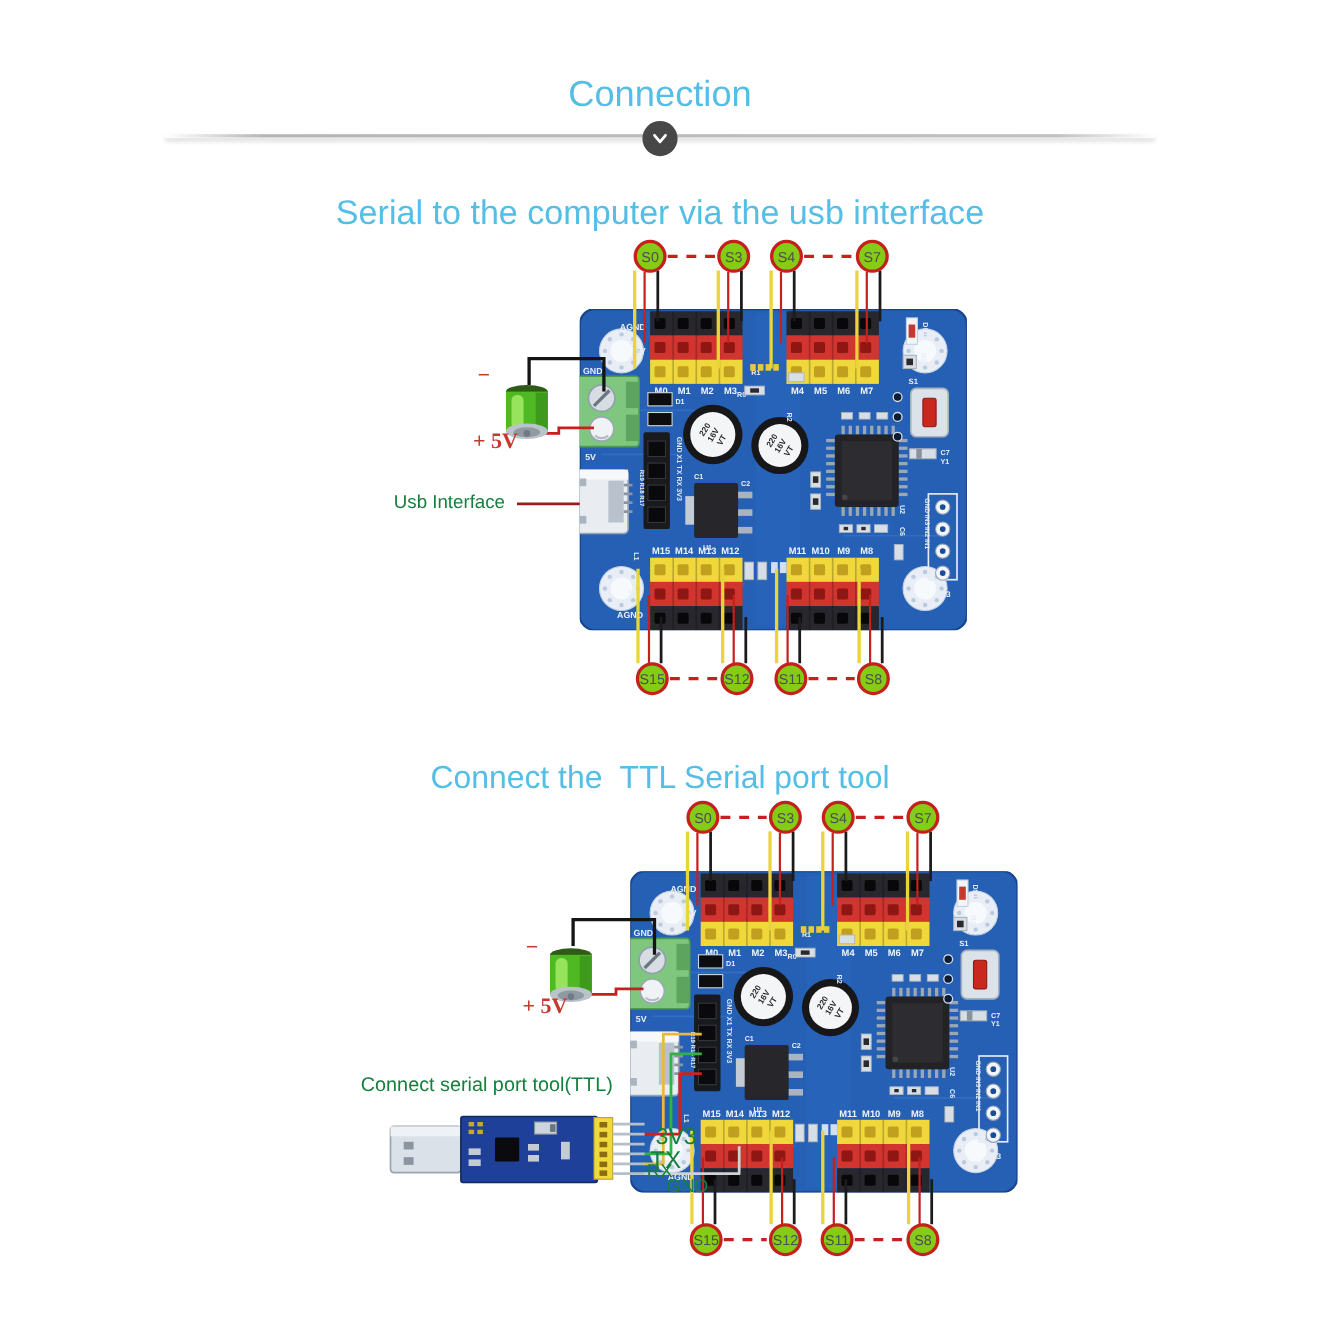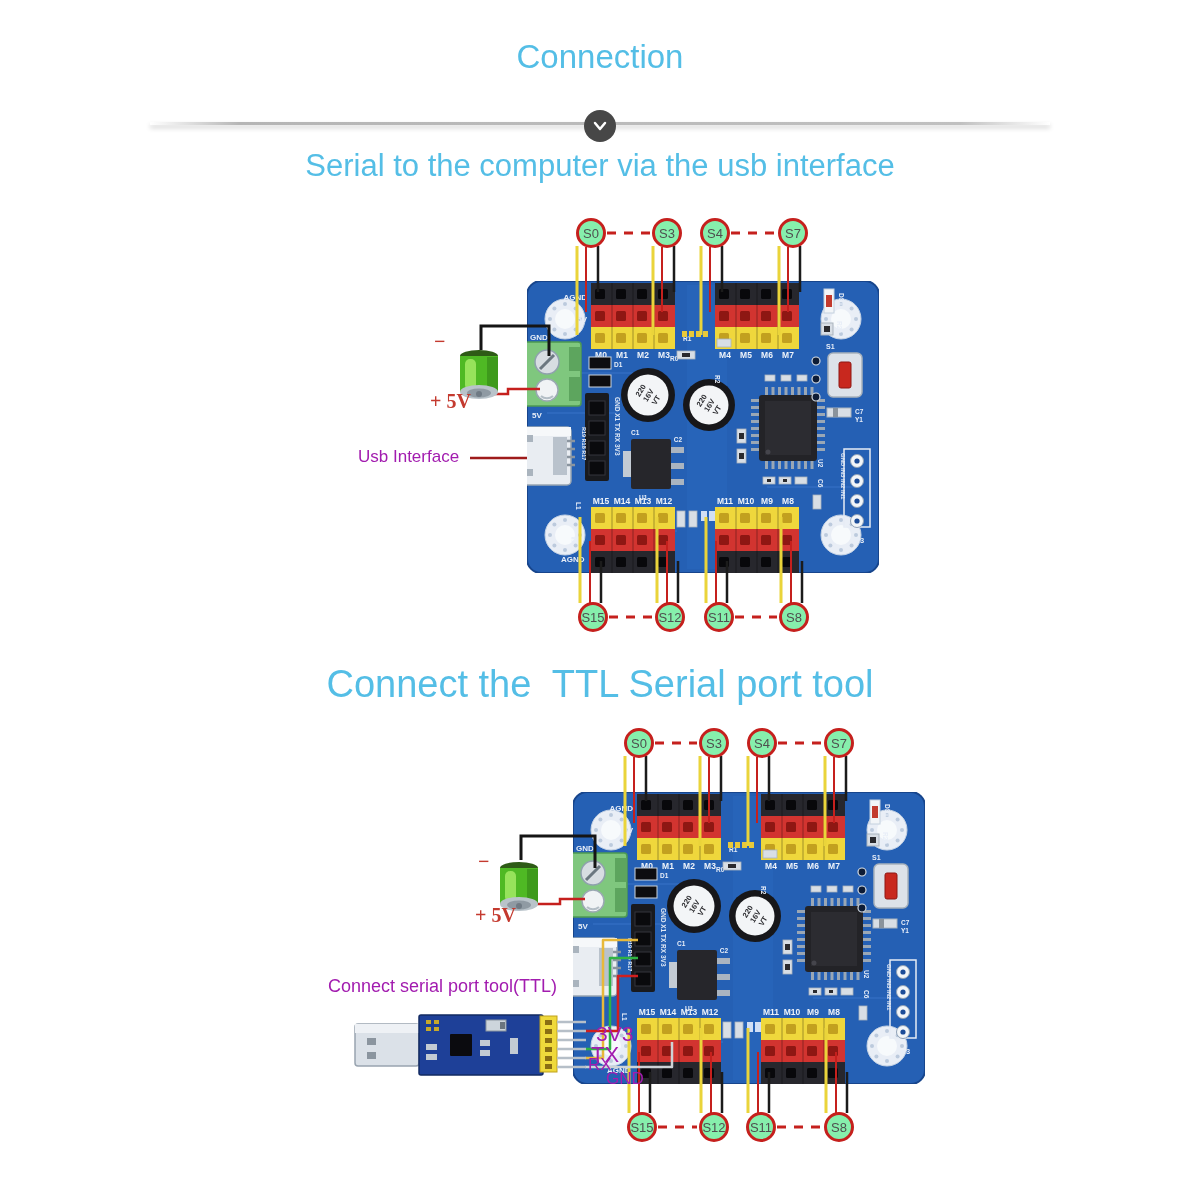--- a/index.html
+++ b/index.html
@@ -1,43 +1,43 @@
 <!DOCTYPE html>
 <html><head>
 <meta charset="utf-8">
 <style>
   html,body{margin:0;padding:0}
   body{
     width:1200px;height:1200px;background:#ffffff;position:relative;overflow:hidden;
     font-family:"Liberation Sans",sans-serif;
   }
-  .blue-h{position:absolute;left:0;width:1200px;text-align:center;color:#54bee6;white-space:pre-wrap;}
+  .blue-h{position:absolute;left:0;width:1200px;text-align:center;color:#54bee6;white-space:pre-wrap;margin-top:28px;}
   #main-title{top:38px;font-size:33px;}
   #h-usb{top:148px;font-size:31px;}
-  #h-ttl{top:663px;font-size:38px;}
+  #h-ttl{top:663px;font-size:29px;}
   .divider-line{
     position:absolute;left:150px;top:122px;width:900px;height:3px;
     background:linear-gradient(90deg,rgba(175,175,175,0),#b5b5b5 10%,#c0c0c0 90%,rgba(175,175,175,0));
     box-shadow:0 3px 5px rgba(0,0,0,.20);
   }
   .divider-circle{
     position:absolute;left:584px;top:110px;width:32px;height:32px;border-radius:50%;
     background:#474747;display:flex;align-items:center;justify-content:center;z-index:2;
   }
   .diagram{position:absolute;}
   #d1{left:340px;top:200px;width:600px;height:450px;}
   #d2{left:320px;top:700px;width:680px;height:470px;}
   .board-svg{position:absolute;z-index:1;}
   .overlay{position:absolute;left:0;top:0;z-index:2;}
   .co{
     position:absolute;width:30px;height:30px;box-sizing:border-box;border:3px solid #c5201d;
-    border-radius:50%;background:#86efac;color:#4f4f4f;font-size:13px;z-index:3;
+    border-radius:50%;background:#84cc16;color:#4f4f4f;font-size:13px;z-index:3;
     display:flex;align-items:center;justify-content:center;
   }
-  .glabel{position:absolute;color:#a21caf;z-index:3;}
+  .glabel{position:absolute;color:#15803d;z-index:3;}
   .rlabel{position:absolute;color:#c43a2f;z-index:3;font-family:"Liberation Serif",serif;font-weight:bold;}
 </style>
 </head>
 <body>
 
 <svg width="0" height="0" style="position:absolute" aria-hidden="true">
   <defs>
     <g id="mhole">
       <circle r="20" fill="#e9eef6" stroke="#c4d2e4" stroke-width="1"></circle>
       <circle r="10" fill="#f7fafc"></circle>

